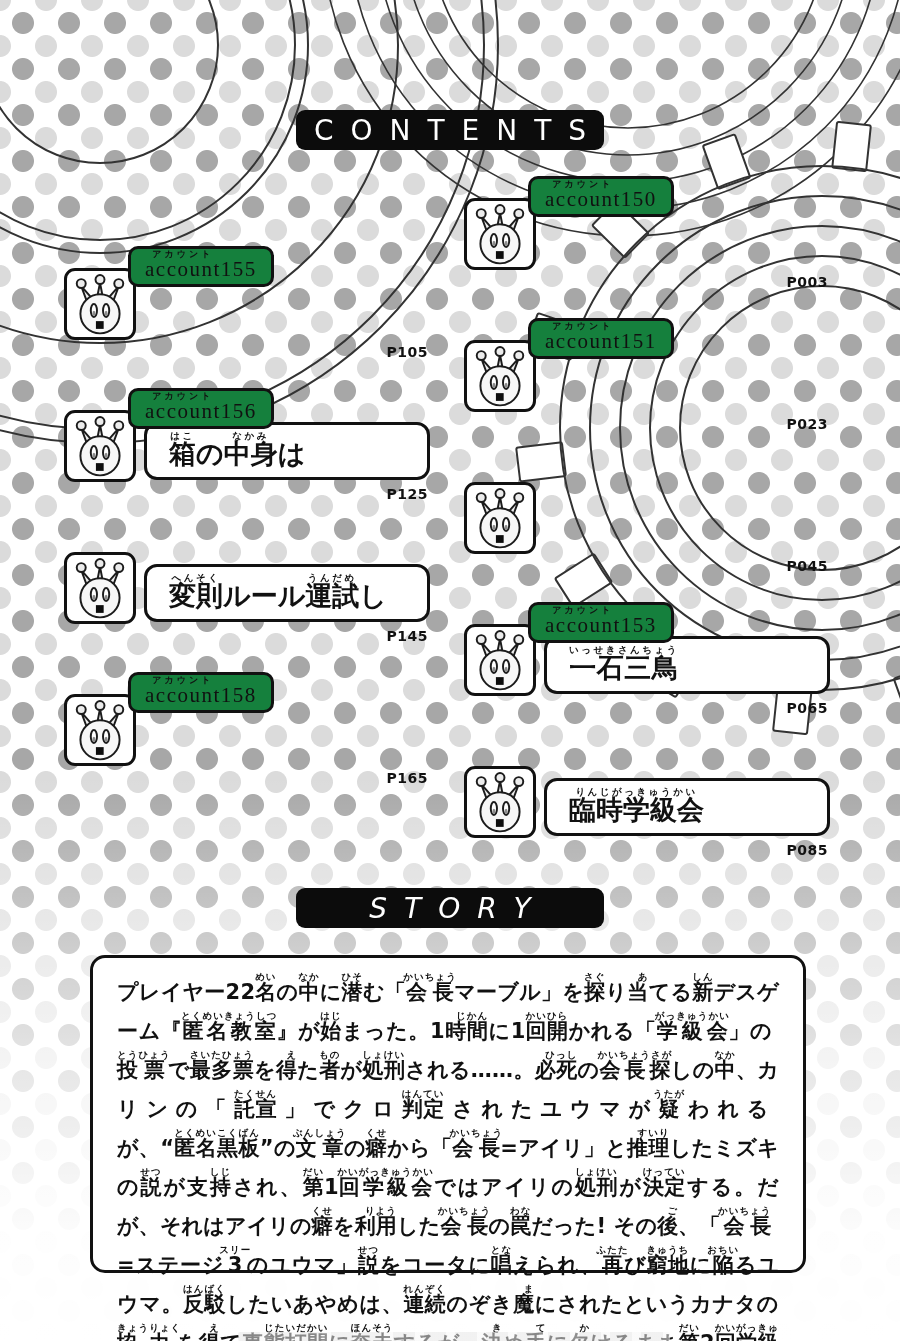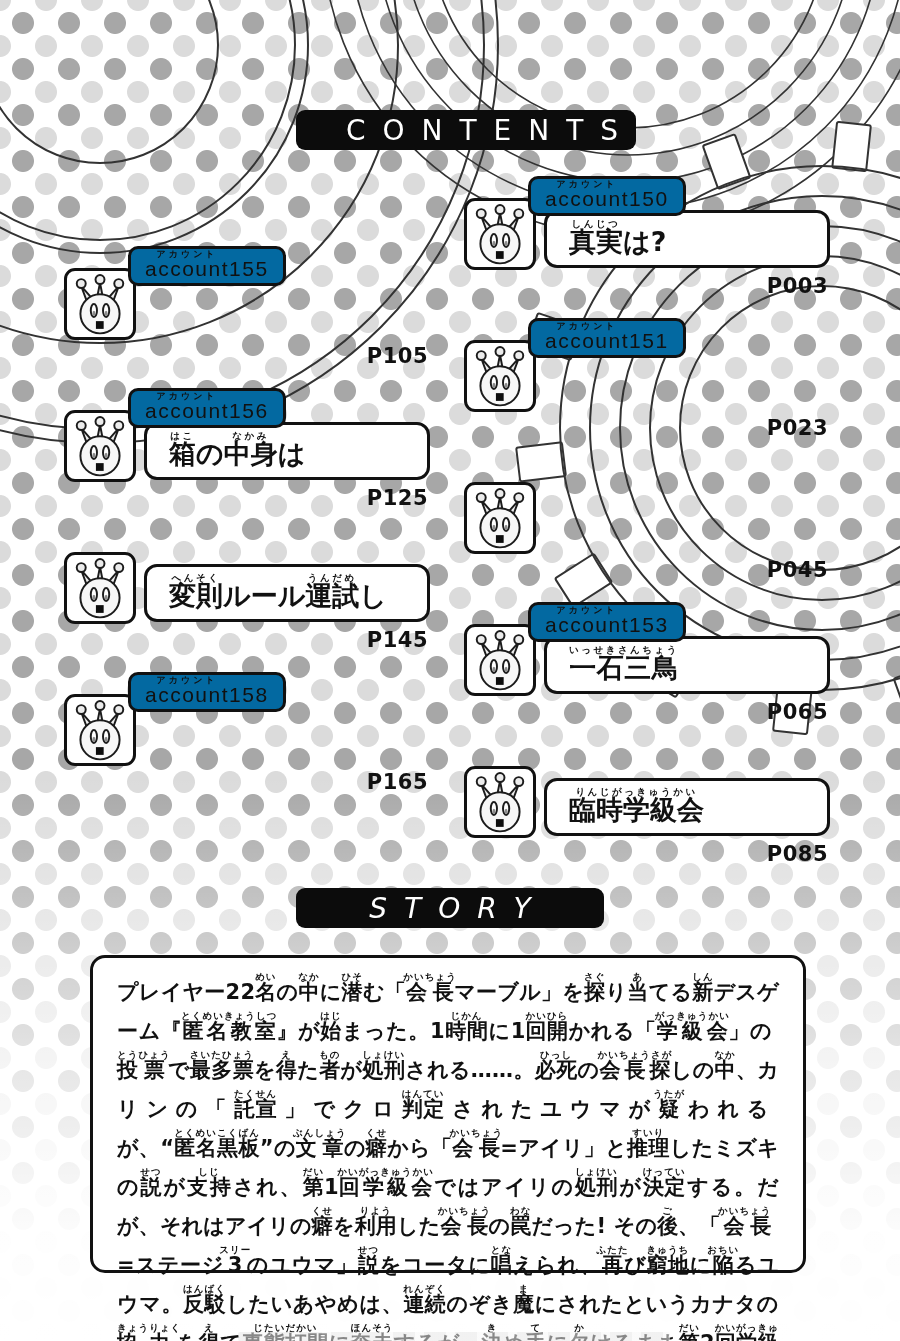--- a/index.html
+++ b/index.html
@@ -30,60 +30,60 @@
       rgba(255,255,255,.97) 92%,#fff 100%);
   }
   #content{position:absolute;inset:0;z-index:3;}
 
   .black-bar{
     position:absolute;left:296px;width:308px;height:40px;
     background:#0c0c0c;border-radius:9px;color:#fff;
     display:flex;align-items:center;justify-content:center;
     font-size:28px;letter-spacing:17px;text-indent:17px;font-weight:500;
   }
-  #contents-bar{top:110px;padding-left:32px;}
+  #contents-bar{top:110px;}
   #story-bar{top:888px;font-style:italic;}
 
   .entry{position:absolute;width:368px;height:126px;}
   .icon-box{
     position:absolute;left:2px;top:22px;width:66px;height:66px;
     background:#fff;border:3px solid #111;border-radius:11px;z-index:1;
     display:flex;align-items:center;justify-content:center;
   }
   .title-box{
     position:absolute;left:82px;top:34px;right:0;height:58px;
     background:#fff;border:3px solid #111;border-radius:13px;z-index:2;
     display:flex;align-items:center;padding-left:22px;box-sizing:border-box;
     font-size:27px;font-weight:700;white-space:nowrap;
   }
   .tab{
     position:absolute;left:66px;top:0;z-index:3;
-    background:#0369a1;border:3px solid #111;border-radius:10px;
+    background:#15803d;border:3px solid #111;border-radius:10px;
     padding:1px 14px 2px 14px;
-    font-family:Liberation Sans, sans-serif;
+    font-family:Liberation Serif, serif;
     font-size:21px;letter-spacing:1.5px;font-weight:500;white-space:nowrap;
   }
   .page-num{
     position:absolute;right:2px;top:98px;
-    font-size:21px;font-weight:800;letter-spacing:.5px;
+    font-size:14px;font-weight:800;letter-spacing:.5px;
   }
   ruby{ruby-position:over;}
   rt{font-size:9.5px;font-weight:600;letter-spacing:2.5px;text-align:center;}
   .tab rt{font-size:9px;letter-spacing:3px;}
 
   #story-box{
     position:absolute;left:90px;top:955px;width:716px;height:318px;
     background:#fff;border:3px solid #111;border-radius:15px;
     box-sizing:border-box;padding:14px 24px 10px 24px;
   }
   #story-text{
     font-size:21px;font-weight:700;line-height:39px;
     text-align:justify;letter-spacing:.2px;
   }
-  #story-text rt{font-size:9.5px;font-weight:600;letter-spacing:1px;}
+  #story-text rt{font-size:9.5px;font-weight:600;letter-spacing:1px;text-align:right;}
 
   #footer-strip{
     position:absolute;left:238px;top:1332px;width:432px;height:9px;z-index:3;
     background:repeating-linear-gradient(90deg,#e7e7e7 0 22px,#f7f7f7 22px 31px);
     opacity:.55;border-radius:2px;
   }
 </style>
 </head>
 <body>
 
@@ -250,23 +250,20 @@
           <circle cx="58" cy="13" r="5.5" fill="#ececec"></circle>
           <circle cx="35" cy="50" r="24" fill="#f7f7f7"></circle>
           <ellipse cx="27.5" cy="46" rx="3.8" ry="8" fill="#ffffff"></ellipse>
           <ellipse cx="42.5" cy="46" rx="3.8" ry="8" fill="#ffffff"></ellipse>
         </g>
         <ellipse cx="27.5" cy="49.5" rx="1.8" ry="3.2" fill="#8a8a8a"></ellipse>
         <ellipse cx="42.5" cy="49.5" rx="1.8" ry="3.2" fill="#8a8a8a"></ellipse>
         <rect x="30" y="59" width="9.5" height="9.5" fill="#0d0d0d"></rect>
       </svg>
     </div>
-    <div class="title-box">
-      <span class="title-text"><ruby>真実<rt>しんじつ</rt></ruby>は?</span>
-    </div>
     <div class="tab">
       <span class="tab-text"><ruby>account<rt>アカウント</rt></ruby>150</span>
     </div>
     <div class="page-num">P003</div>
   </div>
         <div class="entry" style="left: 462px; top: 318px;">
     <div class="icon-box">
       <svg width="58" height="62" viewBox="0 0 70 76">
         <g stroke="#1c1c1c" stroke-width="2.4" stroke-linejoin="round">
           <path d="M23 46 L12 16 L33 40 Z" fill="#ededed"></path>

